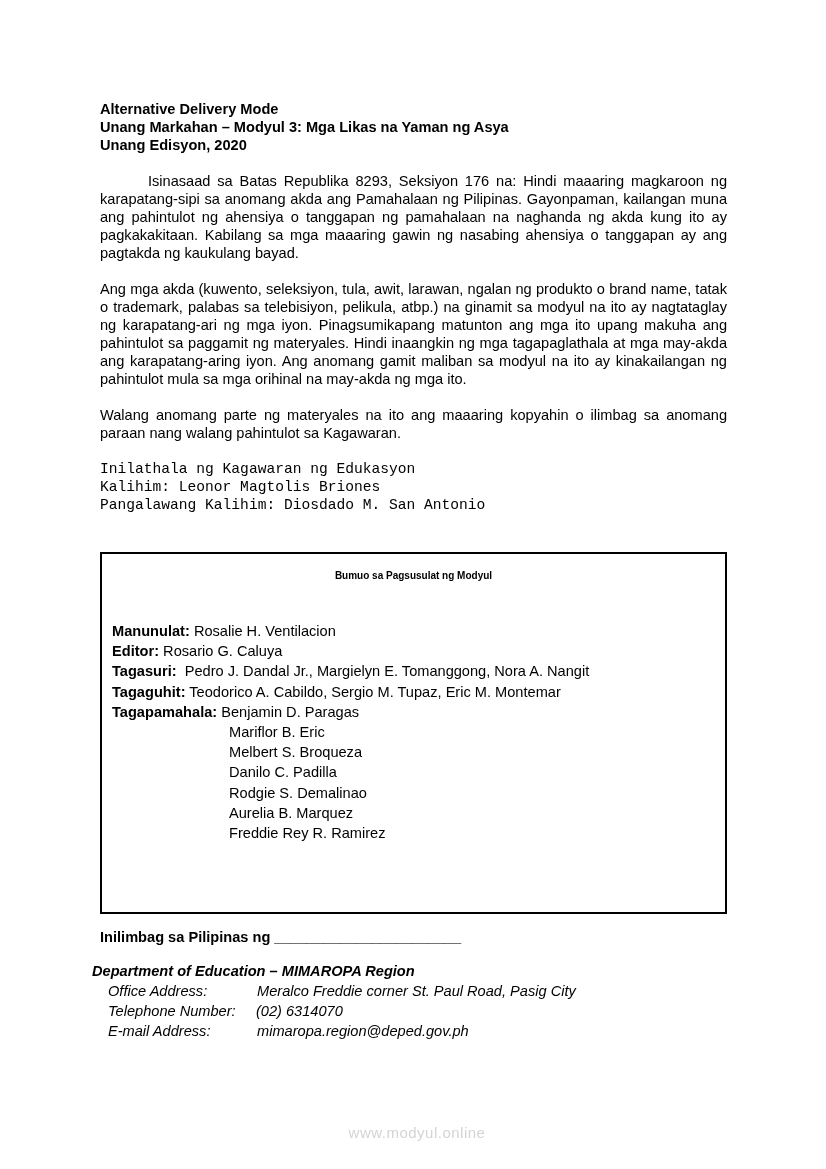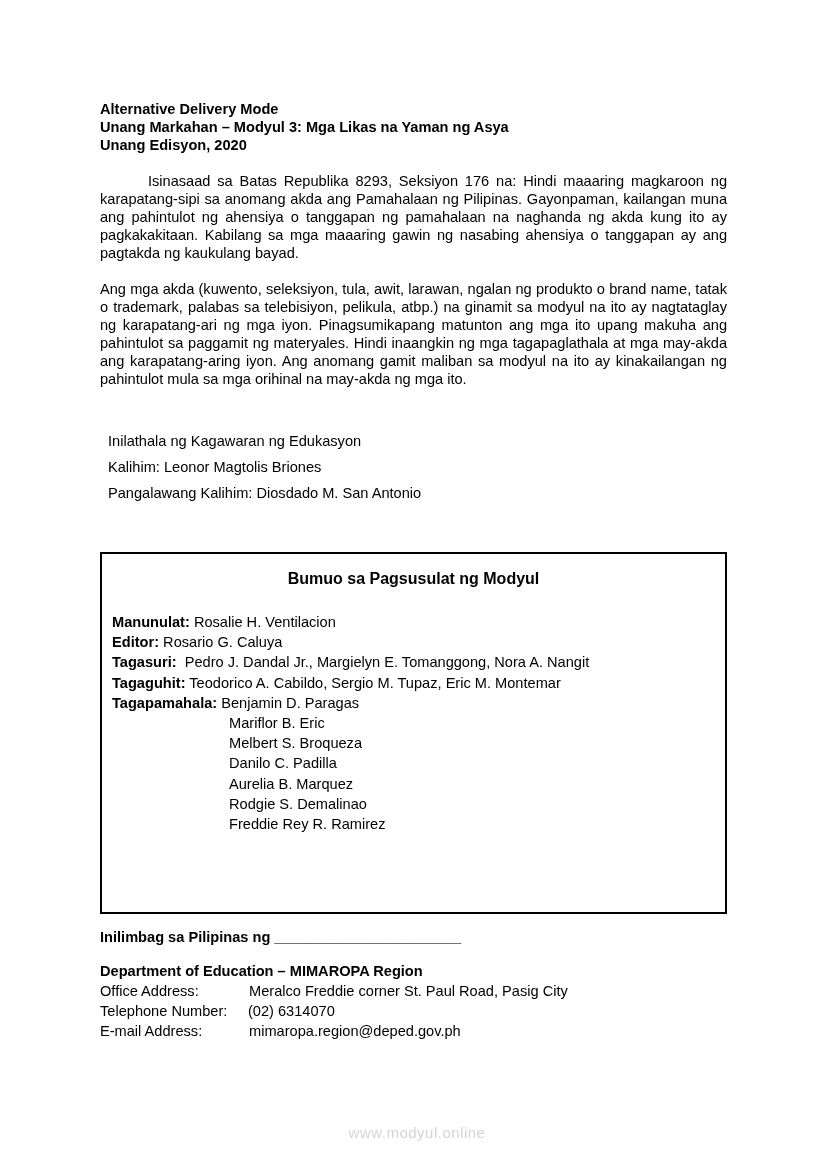--- a/index.html
+++ b/index.html
@@ -7,81 +7,82 @@
     width: 826px; height: 1169px; position: relative; overflow: hidden;
     font-family: "Liberation Sans", sans-serif; color: #000; font-size: 14.6px;
   }
   .page { position: absolute; left: 100px; top: 100px; width: 627px; }
   .header-line { font-weight: bold; line-height: 18px; margin: 0; }
   .para {
     text-align: justify; line-height: 18px; margin: 0;
   }
   .indent { text-indent: 48px; }
   .gap18 { height: 18px; }
-  .plain-line { line-height: 18px; margin: 8px; }
+  .plain-line { line-height: 18px; margin: 0; font-family: Liberation Mono, monospace; }
   .credits-box {
     position: absolute; left: 100px; top: 552px; width: 623px; height: 358px;
     border: 2px solid #000; box-sizing: content-box;
   }
   .box-title {
     position: absolute; top: 16px; left: 0; width: 100%; text-align: center;
-    font-weight: bold; font-size: 16px;
+    font-weight: bold; font-size: 10px;
   }
-  .credits { position: absolute; left: 10px; top: 58px; }
+  .credits { position: absolute; left: 10px; top: 67px; }
   .credit-row { line-height: 20.2px; white-space: nowrap; }
   .credit-row b { font-weight: bold; }
   .sub-name { padding-left: 117px; line-height: 20.2px; white-space: nowrap; }
   .printed {
     position: absolute; left: 100px; top: 928px; font-weight: bold; line-height: 18px;
   }
-  .deped { position: absolute; left: 100px; top: 961px; }
+  .deped { position: absolute; left: 92px; top: 961px; font-style: italic; }
   .deped-title { font-weight: bold; line-height: 20px; }
   .contact-row { line-height: 20px; white-space: nowrap; }
-  .contact-label { display: inline-block; width: 149px; }
+  .contact-label { display: inline-block; width: 149px; margin-left: 16px; }
   .contact-label.tel { width: 148px; }
   .watermark {
     position: absolute; top: 1124px; left: 4px; width: 826px; text-align: center;
     color: #d4d4d4; font-size: 15px; letter-spacing: 0.5px;
   }
 </style>
 </head>
 <body>
 
 <div class="page">
   <div>
     <p class="header-line">Alternative Delivery Mode</p>
     <p class="header-line">Unang Markahan – Modyul 3: Mga Likas na Yaman ng Asya</p>
     <p class="header-line">Unang Edisyon, 2020</p>
   </div>
   <div class="gap18"></div>
   <p class="para indent">Isinasaad sa Batas Republika 8293, Seksiyon 176 na: Hindi maaaring magkaroon ng karapatang-sipi sa anomang akda ang Pamahalaan ng Pilipinas. Gayonpaman, kailangan muna ang pahintulot ng ahensiya o tanggapan ng pamahalaan na naghanda ng akda kung ito ay pagkakakitaan. Kabilang sa mga maaaring gawin ng nasabing ahensiya o tanggapan ay ang pagtakda ng kaukulang bayad.</p>
   <div class="gap18"></div>
   <p class="para">Ang mga akda (kuwento, seleksiyon, tula, awit, larawan, ngalan ng produkto o brand name, tatak o trademark, palabas sa telebisiyon, pelikula, atbp.) na ginamit sa modyul na ito ay nagtataglay ng karapatang-ari ng mga iyon. Pinagsumikapang matunton ang mga ito upang makuha ang pahintulot sa paggamit ng materyales. Hindi inaangkin ng mga tagapaglathala at mga may-akda ang karapatang-aring iyon. Ang anomang gamit maliban sa modyul na ito ay kinakailangan ng pahintulot mula sa mga orihinal na may-akda ng mga ito.</p>
   <div class="gap18"></div>
+  <p class="para">Walang anomang parte ng materyales na ito ang maaaring kopyahin o ilimbag sa anomang paraan nang walang pahintulot sa Kagawaran.</p>
   <div class="gap18"></div>
   <div>
     <p class="plain-line">Inilathala ng Kagawaran ng Edukasyon</p>
     <p class="plain-line">Kalihim: Leonor Magtolis Briones</p>
     <p class="plain-line">Pangalawang Kalihim: Diosdado M. San Antonio</p>
   </div>
 </div>
 
 <div class="credits-box">
   <div class="box-title">Bumuo sa Pagsusulat ng Modyul</div>
   <div class="credits">
     <div class="credit-row"><b>Manunulat:</b><span> Rosalie H. Ventilacion</span></div>
     <div class="credit-row"><b>Editor:</b><span> Rosario G. Caluya</span></div>
     <div class="credit-row"><b>Tagasuri:</b><span style="white-space:pre">  Pedro J. Dandal Jr., Margielyn E. Tomanggong, Nora A. Nangit</span></div>
     <div class="credit-row"><b>Tagaguhit:</b><span> Teodorico A. Cabildo, Sergio M. Tupaz, Eric M. Montemar</span></div>
     <div class="credit-row"><b>Tagapamahala:</b><span> Benjamin D. Paragas</span></div>
     <div class="sub-name">Mariflor B. Eric</div>
     <div class="sub-name">Melbert S. Broqueza</div>
     <div class="sub-name">Danilo C. Padilla</div>
+    <div class="sub-name">Rodgie S. Demalinao</div>
     <div class="sub-name">Aurelia B. Marquez</div>
-    <div class="sub-name">Rodgie S. Demalinao</div>
     <div class="sub-name">Freddie Rey R. Ramirez</div>
   </div>
 </div>
 
 <div class="printed">Inilimbag sa Pilipinas ng _______________________</div>
 
 <div class="deped">
   <div class="deped-title">Department of Education – MIMAROPA Region</div>
   <div class="contact-row">
     <span class="contact-label">Office Address:</span><span>Meralco Freddie corner St. Paul Road, Pasig City</span>

